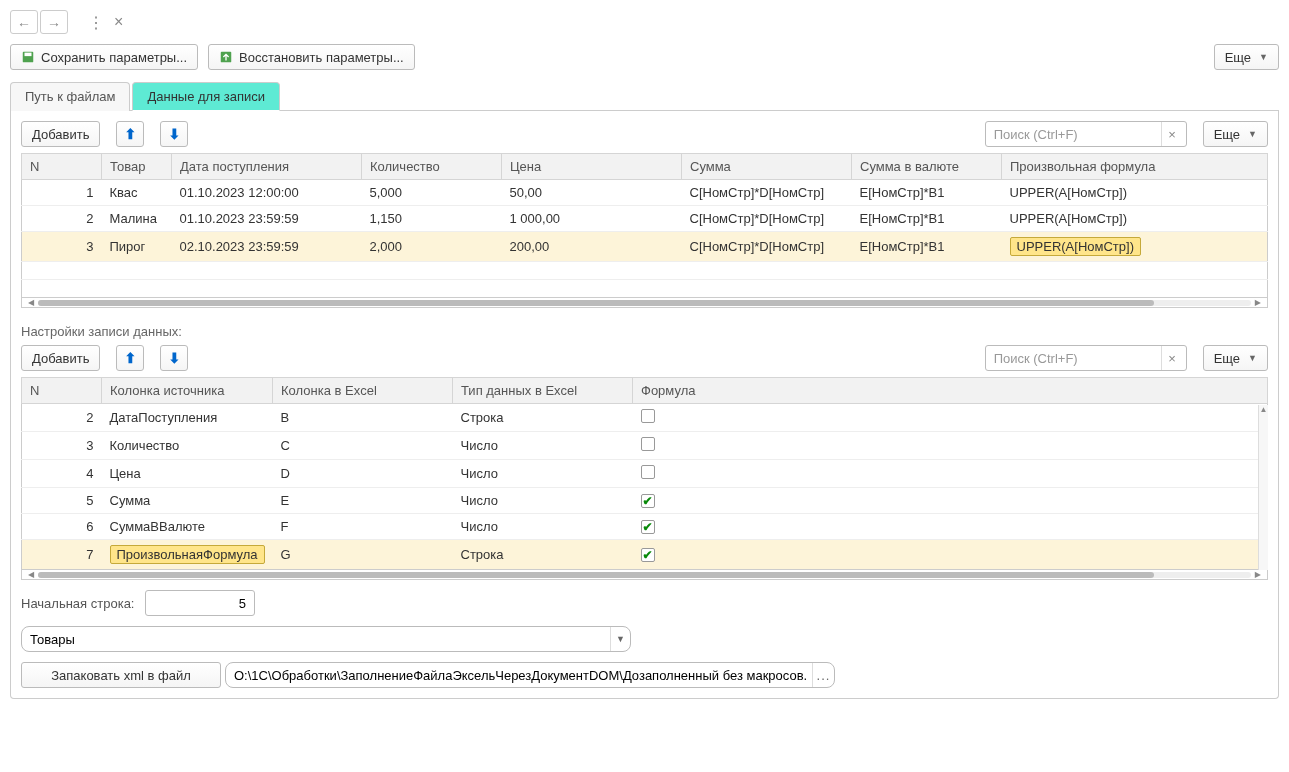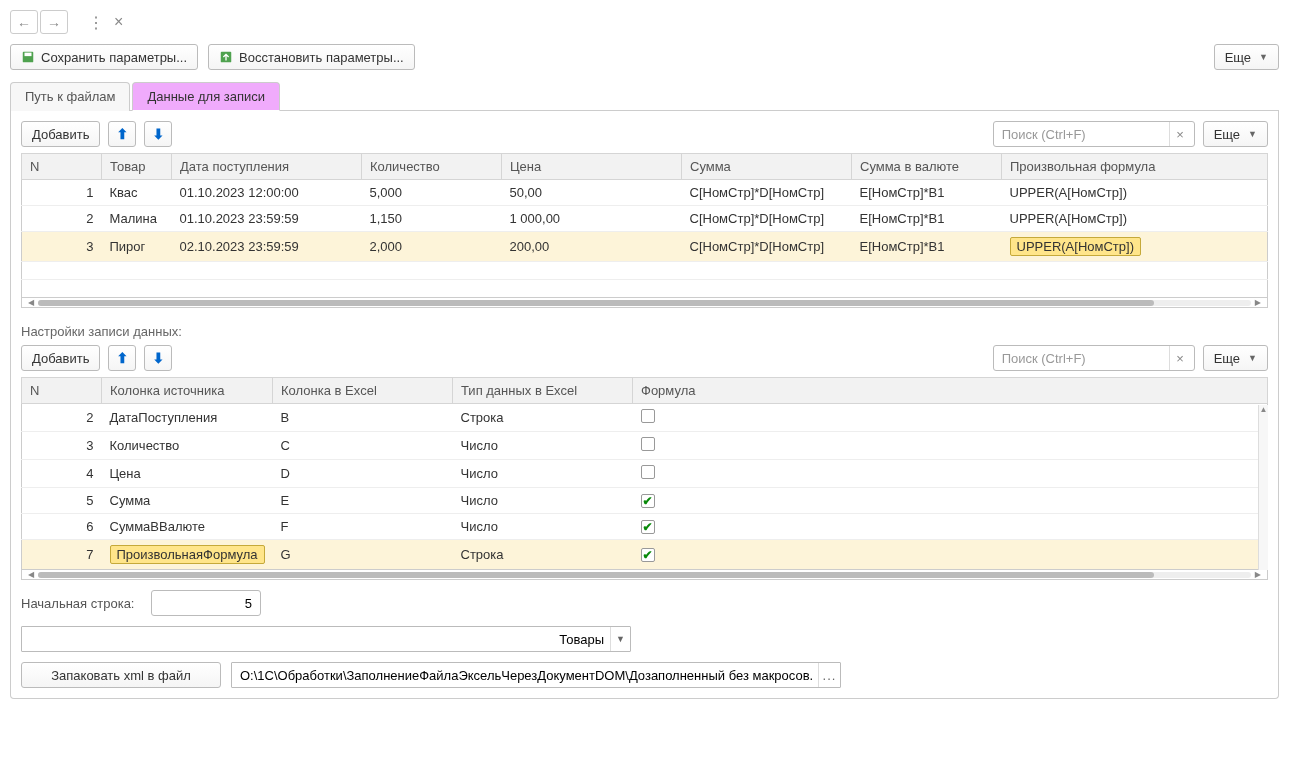--- a/index.html
+++ b/index.html
@@ -80,40 +80,40 @@
     border: 1px solid #ccc;
     border-bottom: none;
     margin-right: 2px;
     margin-bottom: -1px;
     border-radius: 4px 4px 0 0;
     cursor: pointer;
     background: #f7f7f7;
     color: #555;
   }
   .tab.active {
-    background: #f0abfc;
+    background: #5eead4;
     color: #333;
     border-bottom: 1px solid #fff;
     text-align: center;
   }
   .panel {
     border: 1px solid #ccc;
     border-top: none;
     padding: 10px;
     border-radius: 0 0 4px 4px;
   }
   .section-label {
     color: #666;
     margin: 4px 0 6px 0;
     font-size: 13px;
   }
   .sub-toolbar {
     display: flex;
     align-items: flex-end;
-    gap: 8px;
+    gap: 16px;
     margin-bottom: 6px;
   }
   .sub-toolbar .spacer { flex: 1; }
   .icon-btn {
     width: 28px;
     height: 26px;
     border: 1px solid #bbb;
     border-radius: 3px;
     background: linear-gradient(#fff,#f5f5f5);
     display: flex;
@@ -219,21 +219,21 @@
     border-radius: 2px;
     display: inline-flex;
     align-items: center;
     justify-content: center;
     background: #fff;
   }
   .chk.checked { color: #0a8a0a; font-weight: bold; font-size: 12px;}
   .form-row {
     display: flex;
     align-items: center;
-    gap: 10px;
+    gap: 4px;
     margin-top: 10px;
   }
   .form-row .label {
     color: #555;
     min-width: 120px;
   }
   .text-input {
     height: 26px;
     border: 1px solid #bbb;
     border-radius: 3px;
@@ -243,24 +243,23 @@
   .text-input.small { width: 110px; text-align: right; }
   .combo {
     flex: 1;
     position: relative;
     max-width: 610px;
   }
   .combo input {
     width: 100%;
     height: 26px;
     border: 1px solid #bbb;
-    border-radius: 1px;
+    border-radius: 8px;
     padding: 2px 26px 2px 8px;
     font-size: 13px;
-    text-align: right;
   }
   .combo .drop {
     position: absolute;
     right: 1px; top: 1px; bottom: 1px;
     width: 20px;
     border-left: 1px solid #ddd;
     display: flex;
     align-items: center;
     justify-content: center;
     color: #666;

